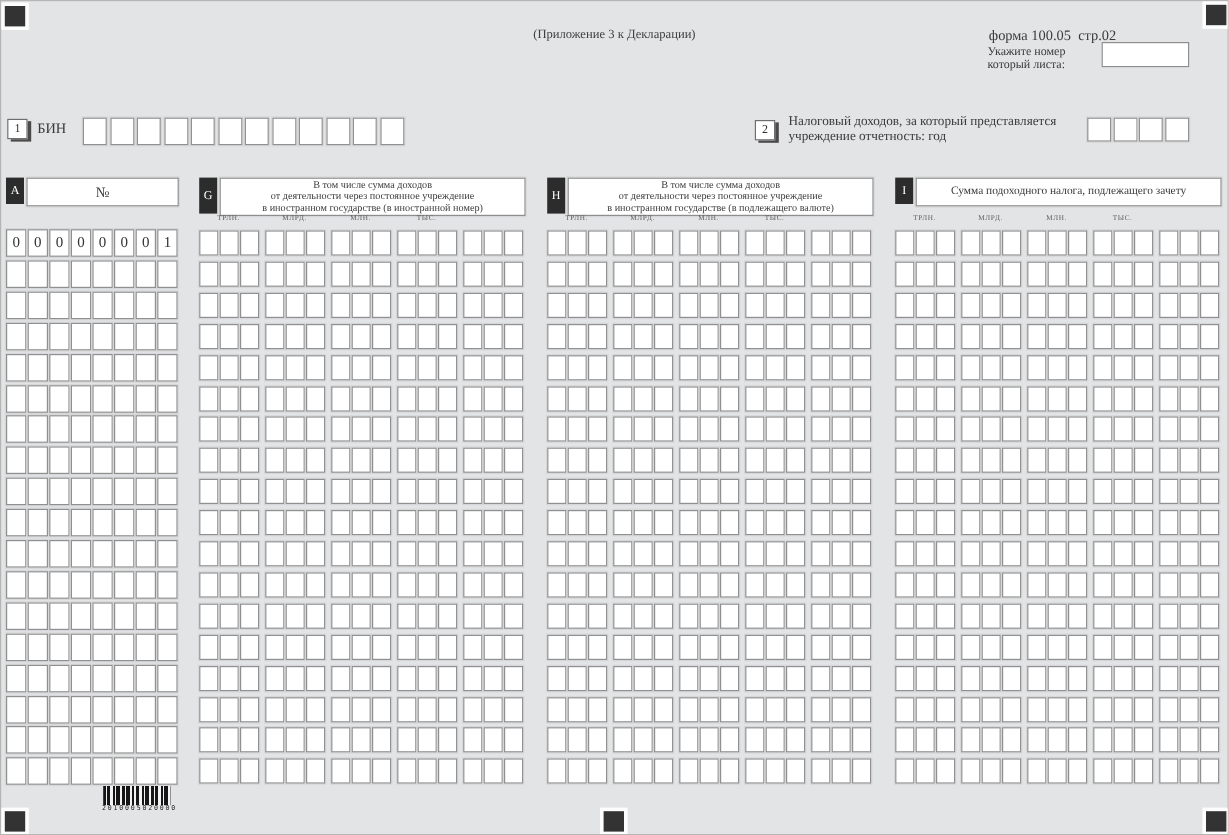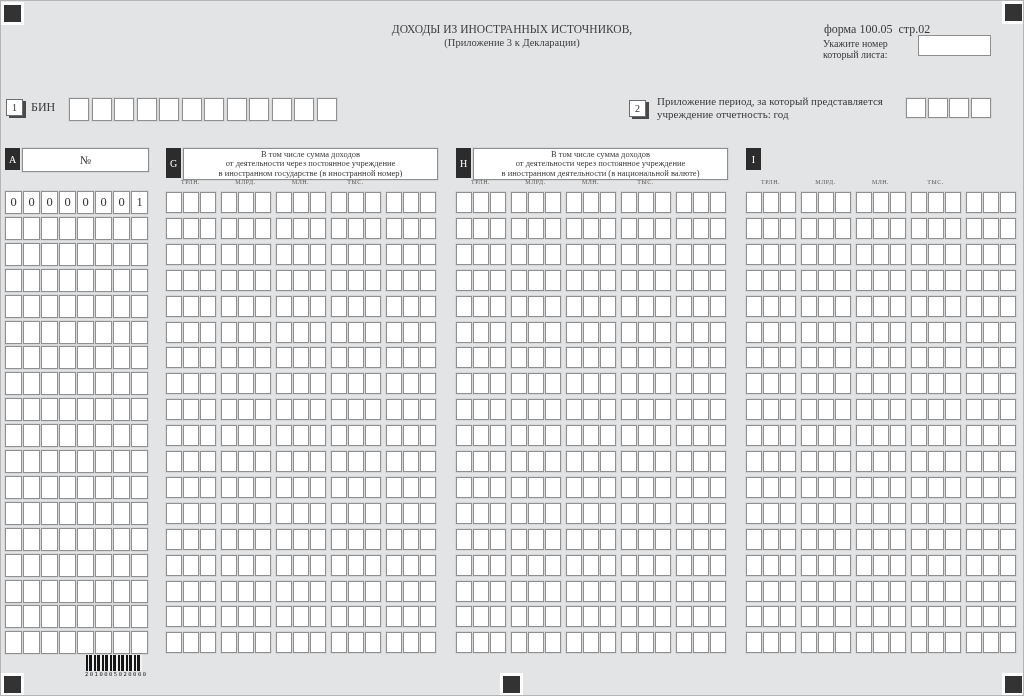--- a/index.html
+++ b/index.html
@@ -65,41 +65,40 @@
 
 <div id="page">
 
   <div class="regmark" style="left:3px;top:4px;"></div>
   <div class="regmark" style="left:1004px;top:3px;"></div>
   <div class="regmark" style="left:3px;top:675px;"></div>
   <div class="regmark" style="left:502px;top:675px;"></div>
   <div class="regmark" style="left:1004px;top:675px;"></div>
 
   <div class="abs title">
-    <div>ДОХОДЫ ИЗ ИНОСТРАННЫХ ИСТОЧНИКОВ,</div>
     <div class="small">(Приложение 3 к Декларации)</div>
   </div>
 
   <div class="abs meta-form">
     <span>форма 100.05</span>&nbsp;&nbsp;<span>стр.02</span>
   </div>
   <div class="abs meta-sheet">
     <div>Укажите номер</div>
     <div>который листа:</div>
   </div>
   <div class="abs sheet-input"></div>
 
 
   <div class="abs marker" style="left:5px;top:98px;">1</div>
   <div class="abs lbl" style="left:30px;top:99px;">БИН</div>
   <div id="bin-cells"></div>
 
   <div class="abs marker" style="left:628px;top:99px;">2</div>
   <div class="abs lbl2" style="left:656px;top:94px;">
-    <div>Приложение период, за который представляется</div>
+    <div>Налоговый доходов, за который представляется</div>
     <div>учреждение отчетность: год</div>
   </div>
   <div id="year-cells"></div>
 
 
   <div class="abs letterbox" style="left:4px;top:147px;height:22px;">A</div>
   <div class="abs colhead" style="left:21px;top:147px;width:125px;height:22px;font-size:12px;">
     <span class="l">№</span>
   </div>
 
@@ -107,24 +106,27 @@
   <div class="abs colhead" style="left:182px;top:147px;width:253px;height:30px;font-size:8.5px;line-height:9.5px;">
     <span class="l">В том числе сумма доходов</span>
     <span class="l">от деятельности через постоянное учреждение</span>
     <span class="l">в иностранном государстве (в иностранной номер)</span>
   </div>
 
   <div class="abs letterbox" style="left:455px;top:147px;height:30px;">H</div>
   <div class="abs colhead" style="left:472px;top:147px;width:253px;height:30px;font-size:8.5px;line-height:9.5px;">
     <span class="l">В том числе сумма доходов</span>
     <span class="l">от деятельности через постоянное учреждение</span>
-    <span class="l">в иностранном деятельности (в национальной валюте)</span>
+    <span class="l">в иностранном государстве (в подлежащего валюте)</span>
   </div>
 
   <div class="abs letterbox" style="left:745px;top:147px;height:22px;">I</div>
+  <div class="abs colhead" style="left:762px;top:147px;width:253px;height:22px;font-size:9.5px;">
+    <span class="l">Сумма подоходного налога, подлежащего зачету</span>
+  </div>
 
   <div id="grid"></div>
 
   <div class="abs barcode">
     <div class="bars"></div>
     <span class="digits">2010005020000</span>
   </div>
 
 <div class="cell cell-bin" style="left: 68px; top: 97px;"></div>
     <div class="cell cell-bin" style="left: 90.5px; top: 97px;"></div>

